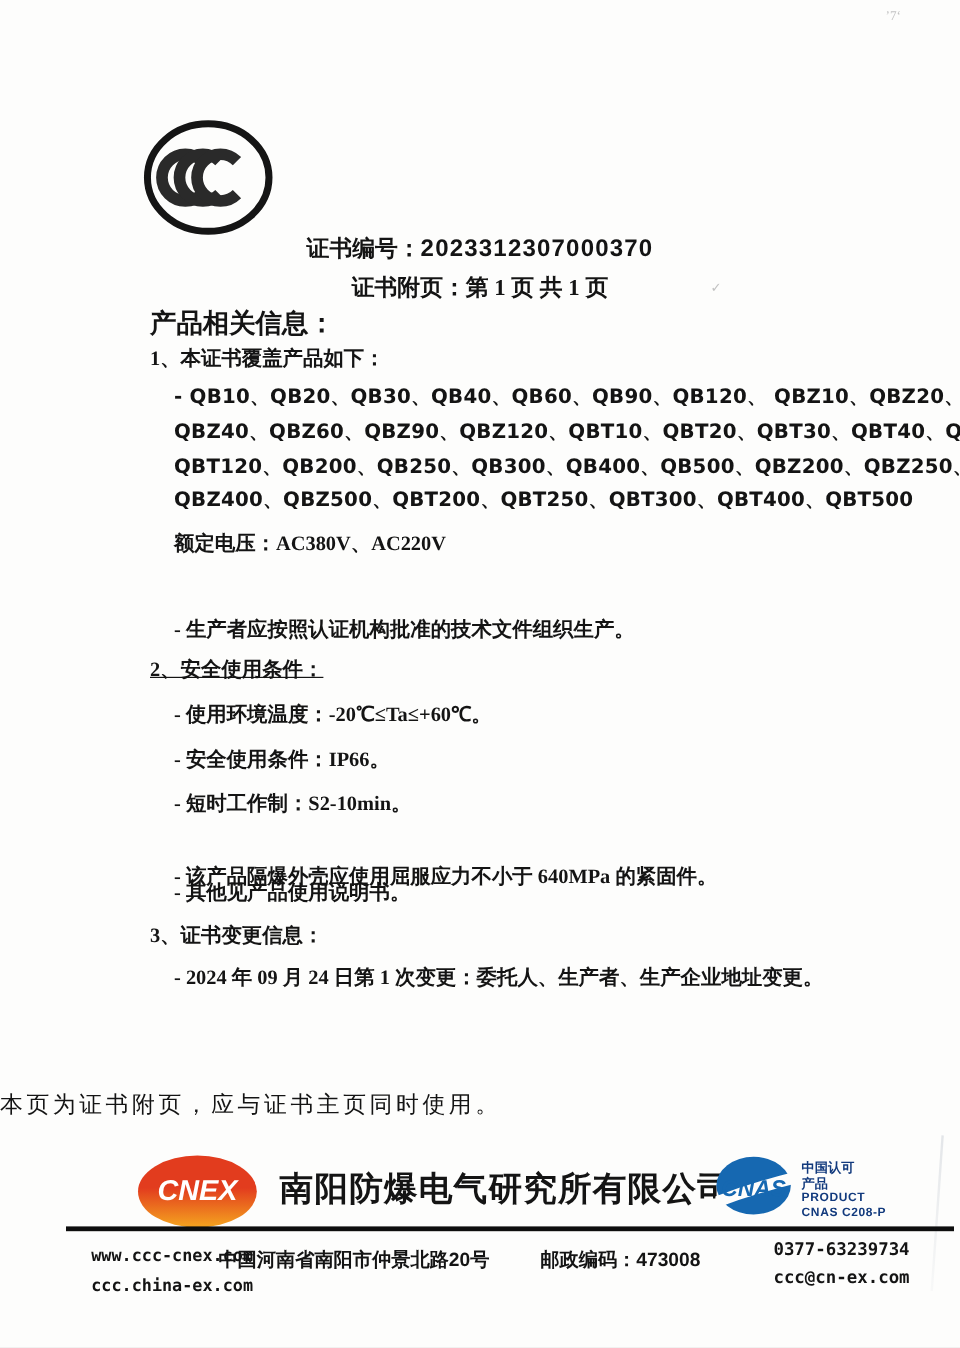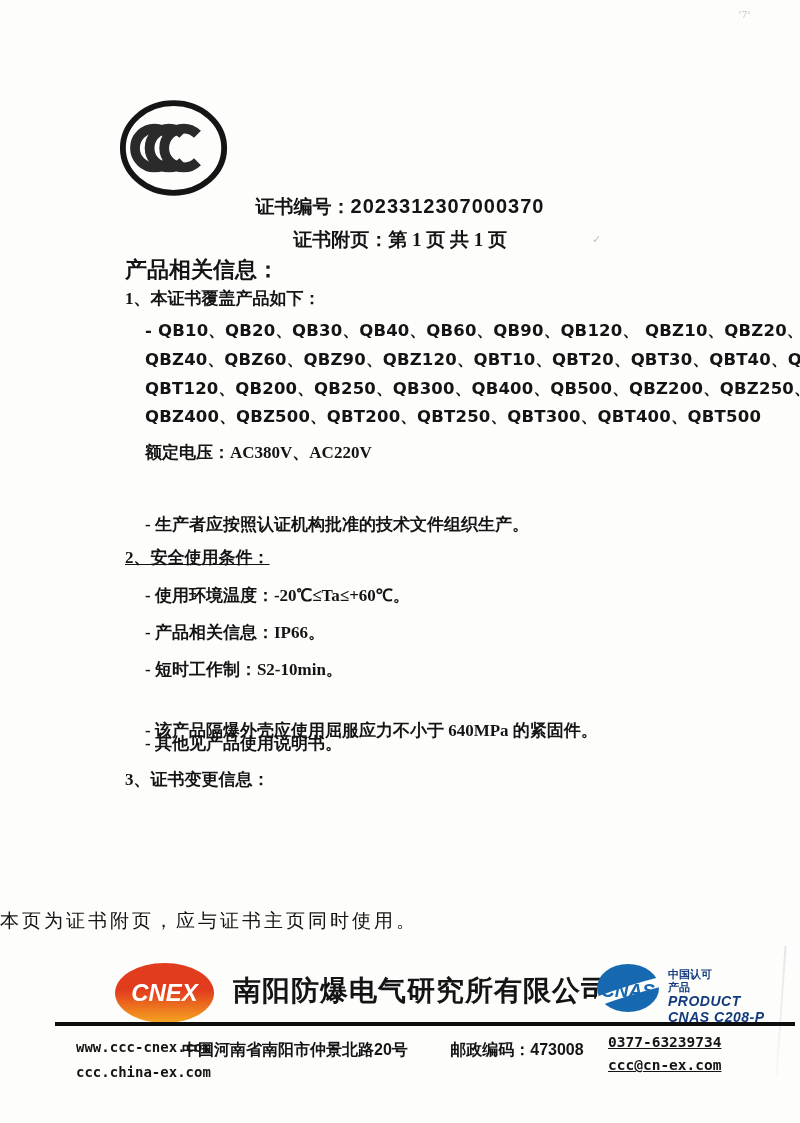--- a/index.html
+++ b/index.html
@@ -59,36 +59,36 @@
     font-family: "Liberation Sans", sans-serif;
     font-size: 28px; font-weight: 700; letter-spacing: 1px; white-space: nowrap;
   }
   .cnas-logo { position: absolute; left: 596px; top: 963px; width: 64px; height: 50px; }
   .cnas-side {
     position: absolute; left: 668px; top: 968px; width: 110px;
     color: var(--cnas-navy, #123a7d);
     font-family: "Liberation Sans", sans-serif; font-weight: 700; line-height: 1.15;
   }
   .cnas-side .cn  { font-size: 11px; }
-  .cnas-side .en  { font-size: 14px; letter-spacing: 0.5px; font-style: italic; }
+  .cnas-side .en  { font-size: 10px; letter-spacing: 0.5px; }
 
   
   .foot-rule { position: absolute; left: 55px; top: 1022px; width: 740px; height: 4px; background: #0e0e0e; }
   .foot-sites {
     position: absolute; left: 76px; top: 1035px;
     font-family: "DejaVu Sans Mono", monospace; font-size: 14px; font-weight: 700; line-height: 1.75;
   }
   .foot-address {
     position: absolute; left: 182px; top: 1040px;
     font-family: "Liberation Sans", sans-serif; font-size: 16px; font-weight: 700; white-space: nowrap;
   }
   .foot-address .post { margin-left: 38px; }
   .foot-contact {
-    position: absolute; left: 608px; top: 1031px; width: 150px; text-align: left;
-    font-family: "DejaVu Sans Mono", monospace; font-size: 14.5px; font-weight: 700; line-height: 1.6; text-decoration: underline;
+    position: absolute; left: 608px; top: 1031px; width: 150px; text-align: right;
+    font-family: "DejaVu Sans Mono", monospace; font-size: 14.5px; font-weight: 700; line-height: 1.6;
   }
 
   
   .artifact { position: absolute; color: #c2c2c2; font-size: 11px; }
   .streak {
     position: absolute; right: 18px; top: 946px; width: 2px; height: 130px;
     background: linear-gradient(180deg, rgba(150,160,175,0.25), rgba(150,160,175,0.05));
     transform: rotate(4deg);
   }
 </style>
@@ -124,26 +124,27 @@
   <div class="t models" style="top:320px;">- QB10、QB20、QB30、QB40、QB60、QB90、QB120、 QBZ10、QBZ20、QBZ30、</div>
   <div class="t models" style="top:349px;">QBZ40、QBZ60、QBZ90、QBZ120、QBT10、QBT20、QBT30、QBT40、QBT60、QBT90、</div>
   <div class="t models" style="top:378px;">QBT120、QB200、QB250、QB300、QB400、QB500、QBZ200、QBZ250、QBZ300、</div>
   <div class="t models" style="top:406px;">QBZ400、QBZ500、QBT200、QBT250、QBT300、QBT400、QBT500</div>
 
   <div class="t indent" style="top:441px;">额定电压：AC380V、AC220V</div>
   <div class="t indent" style="top:513px;">- 生产者应按照认证机构批准的技术文件组织生产。</div>
 
   <div class="t numbered" style="top:546px;text-decoration:underline;">2、安全使用条件：</div>
   <div class="t indent" style="top:583px;">- 使用环境温度：-20℃≤Ta≤+60℃。</div>
-  <div class="t indent" style="top:621px;">- 产品相关信息：IP66。</div>
+  <div class="t indent" style="top:621px;">- 安全使用条件：IP66。</div>
   <div class="t indent" style="top:658px;">- 短时工作制：S2-10min。</div>
   <div class="t indent" style="top:695px;margin-top:24px;">- 该产品隔爆外壳应使用屈服应力不小于 640MPa 的紧固件。</div>
   <div class="t indent" style="top:732px;">- 其他见产品使用说明书。</div>
 
   <div class="t numbered" style="top:768px;">3、证书变更信息：</div>
+  <div class="t indent" style="top:803px;">- 2024 年 09 月 24 日第 1 次变更：委托人、生产者、生产企业地址变更。</div>
 
   <div class="page-note">本页为证书附页，应与证书主页同时使用。</div>
 
   <div class="cnex-logo">
     <span>CNEX</span>
   </div>
   <div class="company-name">南阳防爆电气研究所有限公司</div>
 
   <div class="cnas-logo">
     <svg viewBox="0 0 64 50" width="64" height="50">

